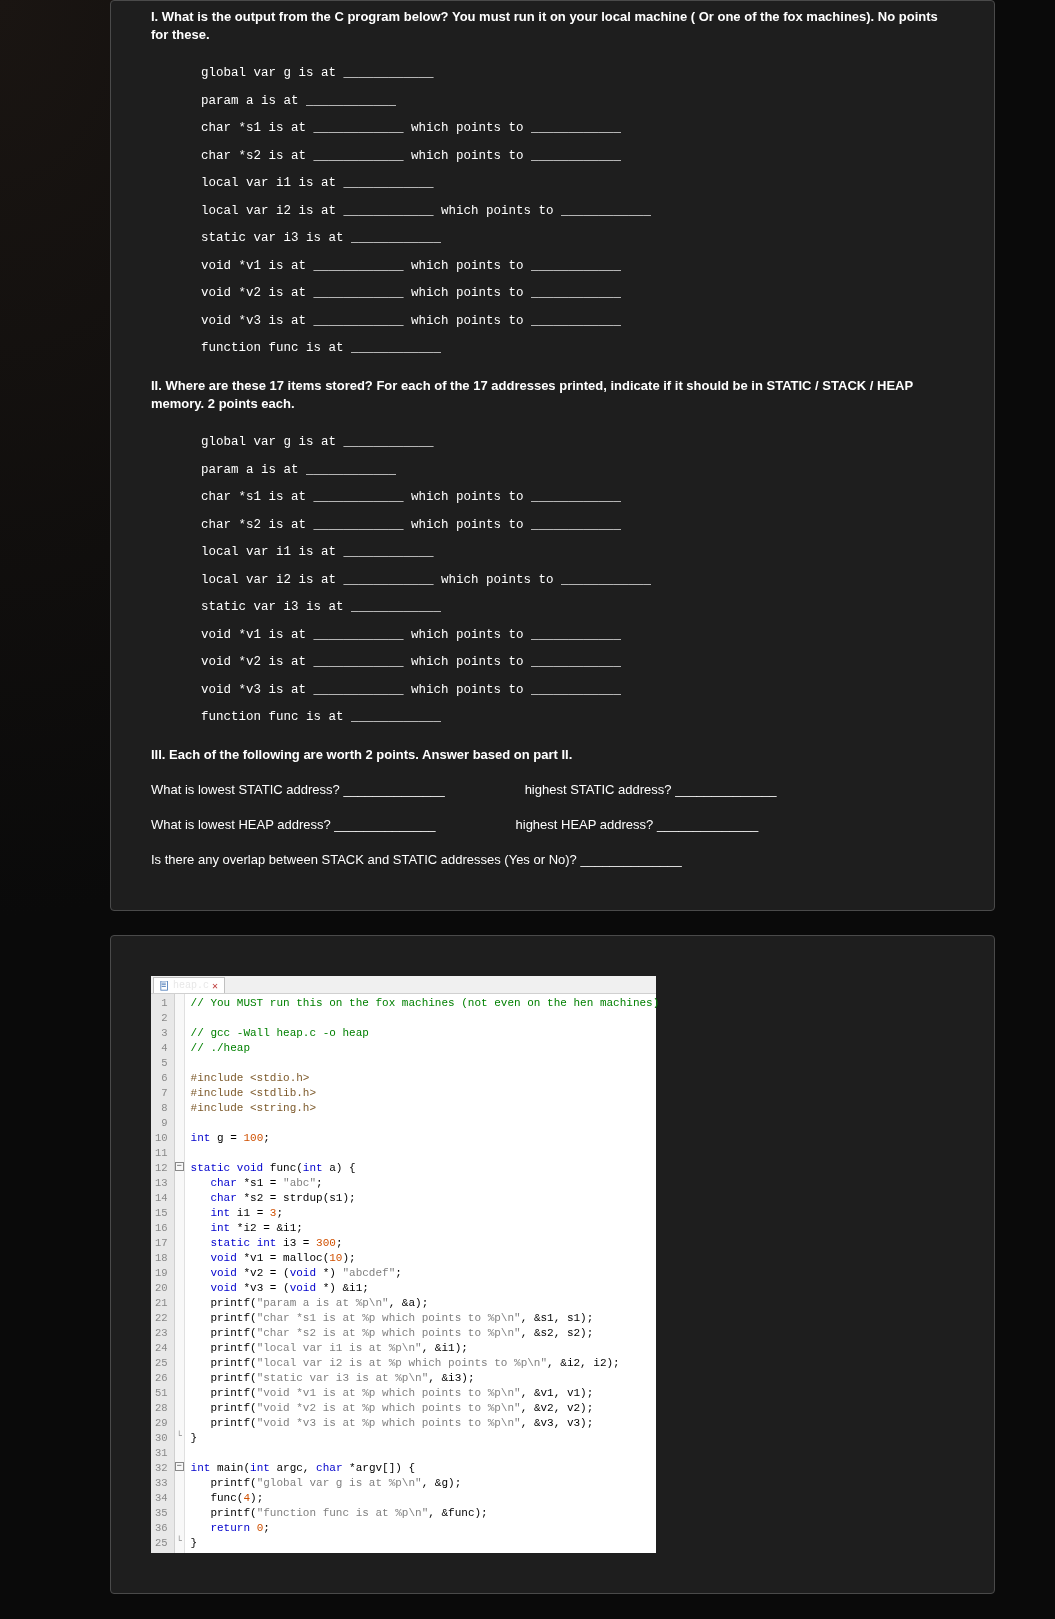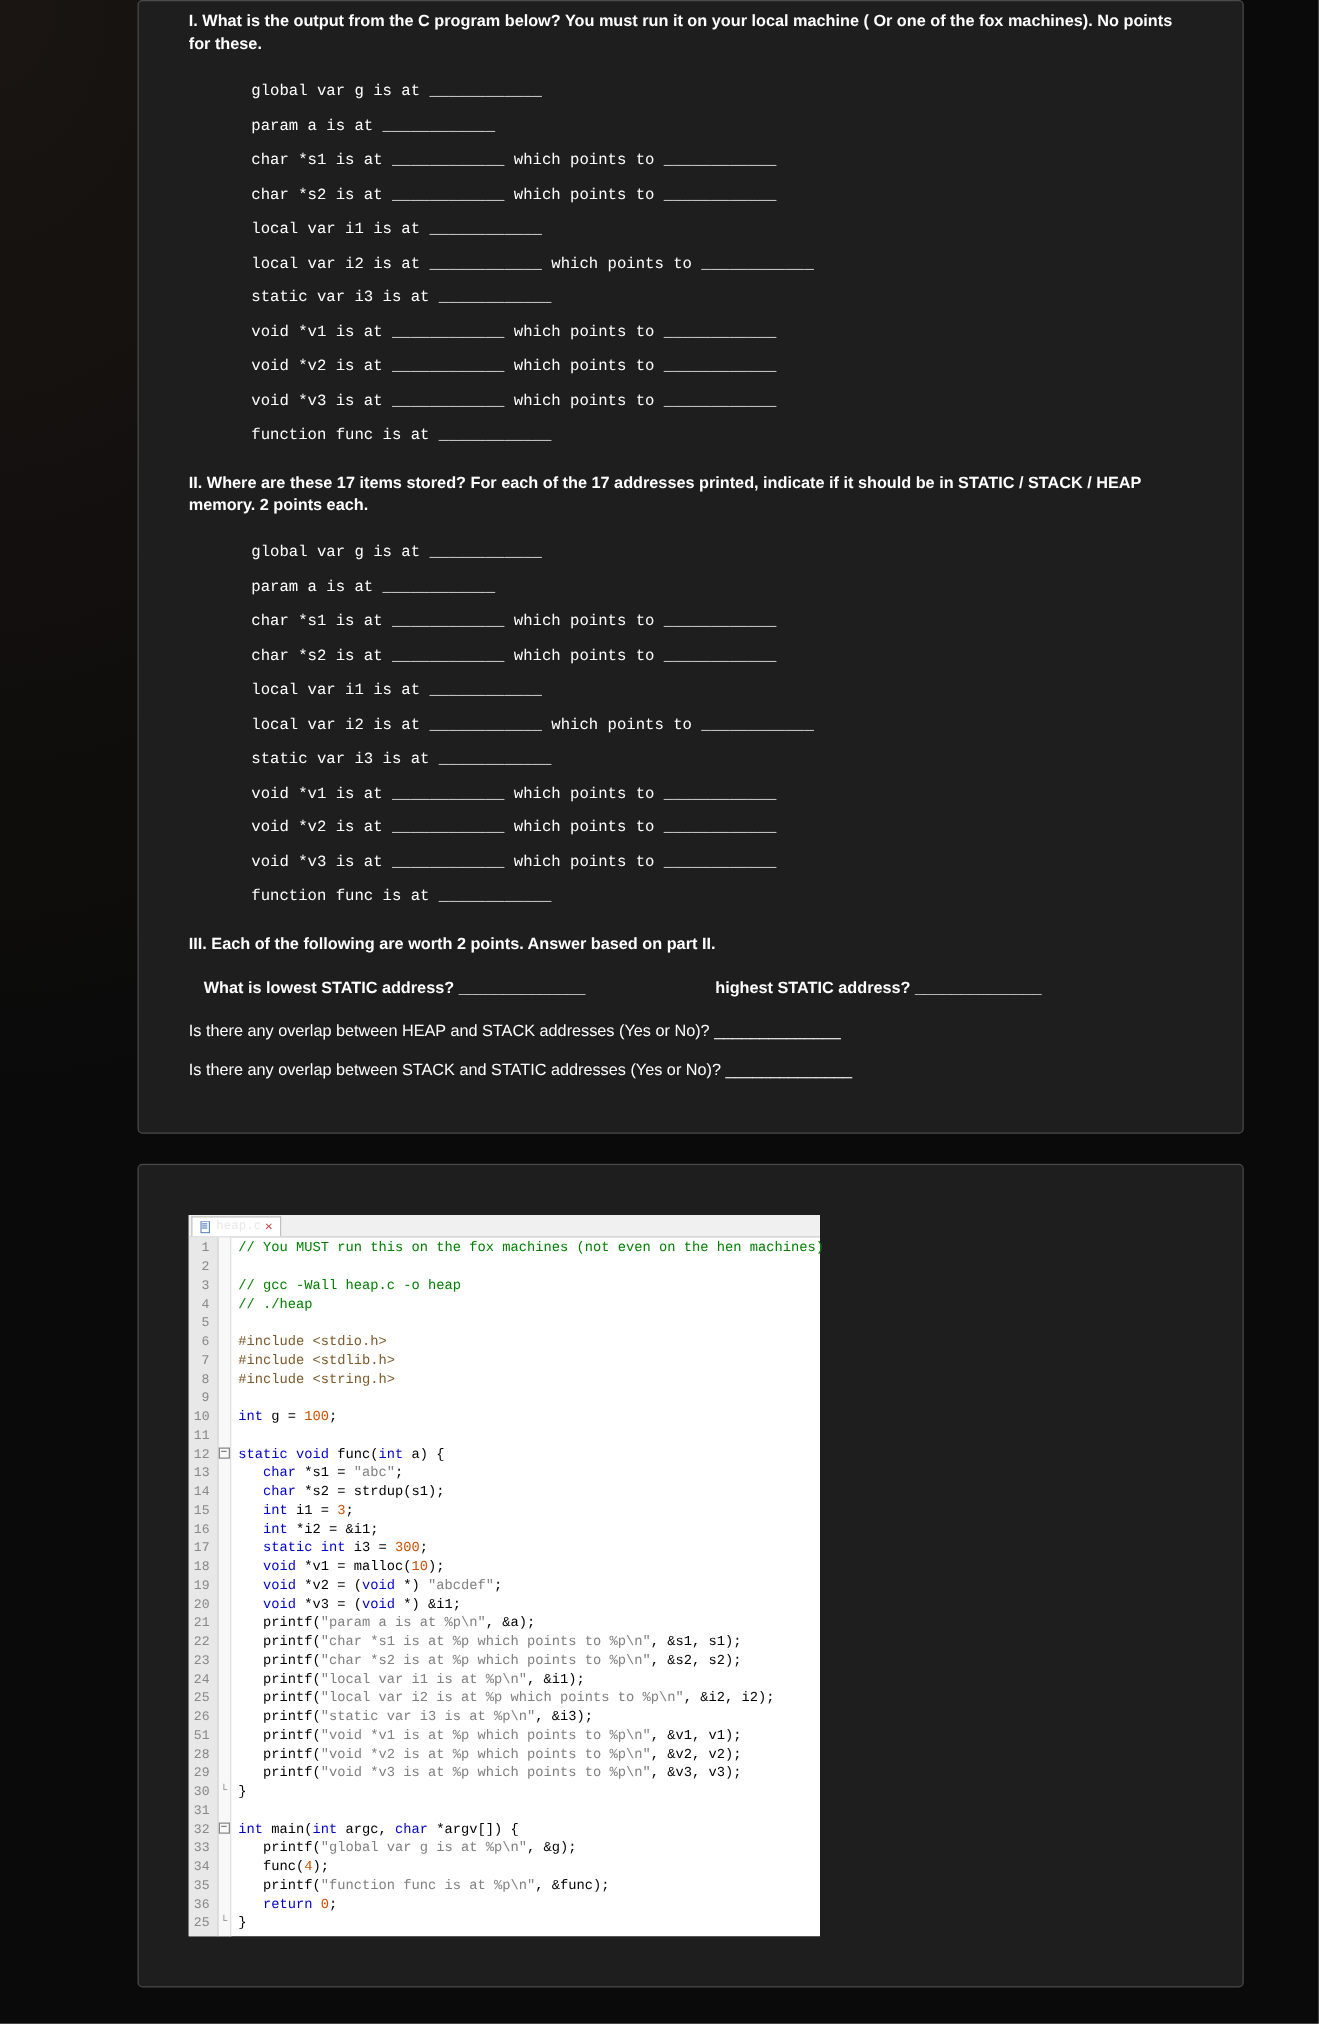--- a/index.html
+++ b/index.html
@@ -42,21 +42,21 @@
     font-size: 13px;
     color: #fff;
     margin: 10px 0;
     line-height: 1.6;
   }
   .q-row {
     display: flex;
     gap: 80px;
     margin: 6px 0;
   }
-  .q-row .q-line { margin: 4px 12px; flex: 0 0 auto; font-weight: bold; }
+  .q-row .q-line { margin: 4px 0; flex: 0 0 auto; }
   
   .editor-wrap {
     background: #fff;
     width: 505px;
     margin: 0;
     font-family: "Courier New", monospace;
     font-size: 11px;
   }
   .tab-bar {
     background: #f0f0f0;
@@ -162,22 +162,25 @@
       <div class="mono-line">void *v3 is at ____________ which points to ____________</div>
       <div class="mono-line">function func is at ____________</div>
     </div>
 
   <div class="section-heading">III. Each of the following are worth 2 points. Answer based on part II.</div>
   <div id="part3-rows">
       <div class="q-row">
         <div class="q-line">What is lowest STATIC address? ______________</div>
         <div class="q-line">highest STATIC address? ______________</div>
       </div>
-    </div>
-  <div class="q-line">Is there any overlap between HEAP and STACK addresses (Yes or No)? ______________</div>
+      <div class="q-row">
+        <div class="q-line">What is lowest HEAP address? ______________</div>
+        <div class="q-line">highest HEAP address? ______________</div>
+      </div>
+    </div>
   <div class="q-line">Is there any overlap between STACK and STATIC addresses (Yes or No)? ______________</div>
 </div>
 
 <div class="card second">
   <div class="editor-wrap">
     <div class="tab-bar">
       <div class="tab">
         <span class="tab-icon">
           <svg viewBox="0 0 12 12">
               <rect x="1" y="0" width="8" height="11" fill="#fff" stroke="#4a7ab8" stroke-width="1"></rect>

